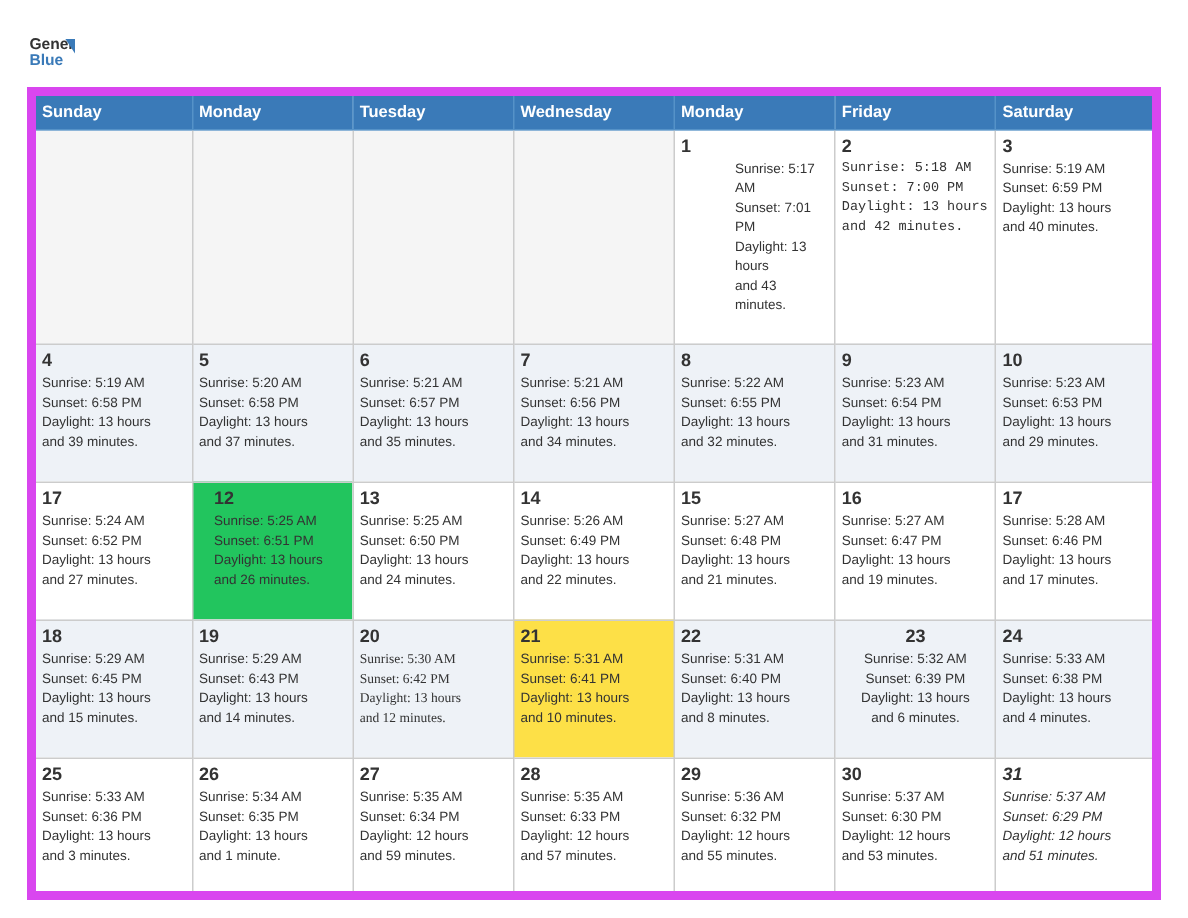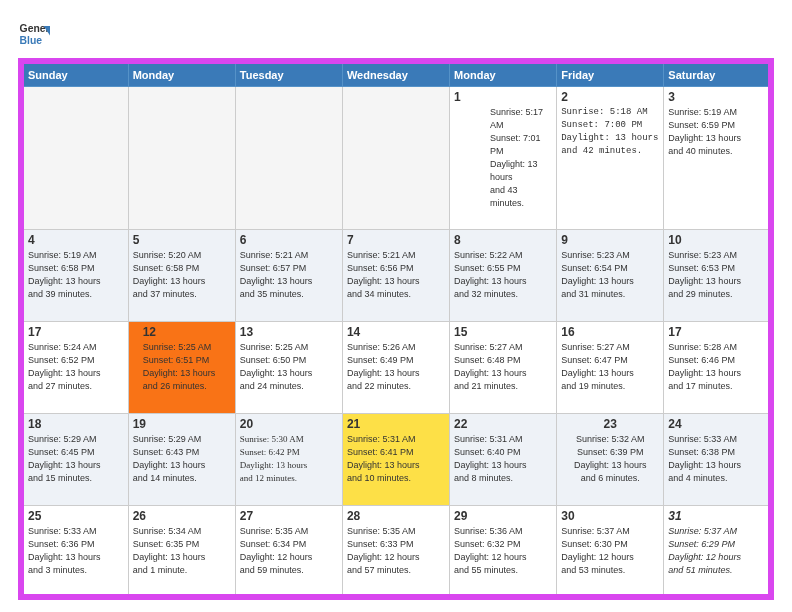--- a/index.html
+++ b/index.html
@@ -202,21 +202,21 @@
           </td>
         </tr>
         <tr>
           <td style="background: rgb(255, 255, 255);">
             <span class="day-num">17</span>
             <div class="day-info" style="white-space: pre-line;">Sunrise: 5:24 AM
 Sunset: 6:52 PM
 Daylight: 13 hours
 and 27 minutes.</div>
           </td>
-          <td style="background: #f97316; padding-left: 14px;">
+          <td style="background: #22c55e; padding-left: 14px;">
             <span class="day-num">12</span>
             <div class="day-info" style="white-space: pre-line;">Sunrise: 5:25 AM
 Sunset: 6:51 PM
 Daylight: 13 hours
 and 26 minutes.</div>
           </td>
           <td style="background: rgb(255, 255, 255);">
             <span class="day-num">13</span>
             <div class="day-info" style="white-space: pre-line;">Sunrise: 5:25 AM
 Sunset: 6:50 PM

